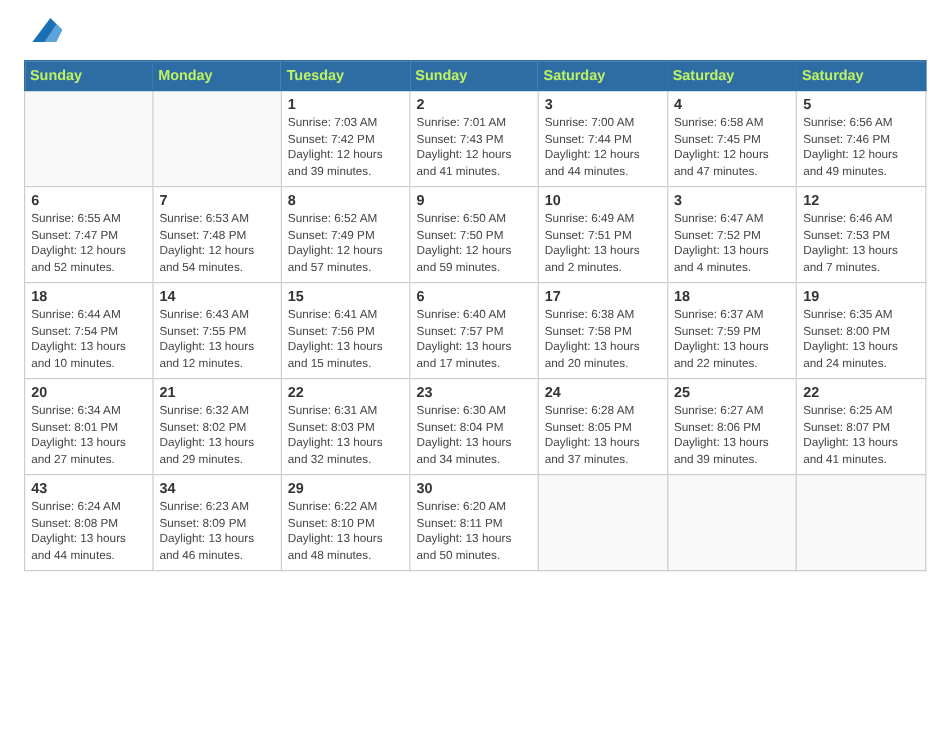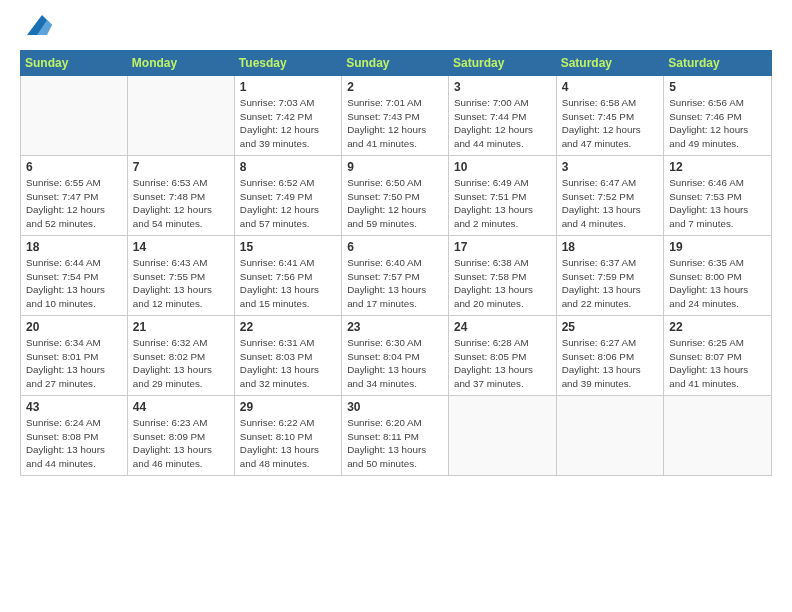--- a/index.html
+++ b/index.html
@@ -245,21 +245,21 @@
             <span class="day-number">22</span>
             <div class="day-info">Sunrise: 6:25 AM<br>Sunset: 8:07 PM<br>Daylight: 13 hours and 41 minutes.</div>
           </td>
         </tr>
         <tr>
           <td>
             <span class="day-number">43</span>
             <div class="day-info">Sunrise: 6:24 AM<br>Sunset: 8:08 PM<br>Daylight: 13 hours and 44 minutes.</div>
           </td>
           <td>
-            <span class="day-number">44</span>
+            <span class="day-number">34</span>
             <div class="day-info">Sunrise: 6:23 AM<br>Sunset: 8:09 PM<br>Daylight: 13 hours and 46 minutes.</div>
           </td>
           <td>
             <span class="day-number">29</span>
             <div class="day-info">Sunrise: 6:22 AM<br>Sunset: 8:10 PM<br>Daylight: 13 hours and 48 minutes.</div>
           </td>
           <td>
             <span class="day-number">30</span>
             <div class="day-info">Sunrise: 6:20 AM<br>Sunset: 8:11 PM<br>Daylight: 13 hours and 50 minutes.</div>
           </td>

